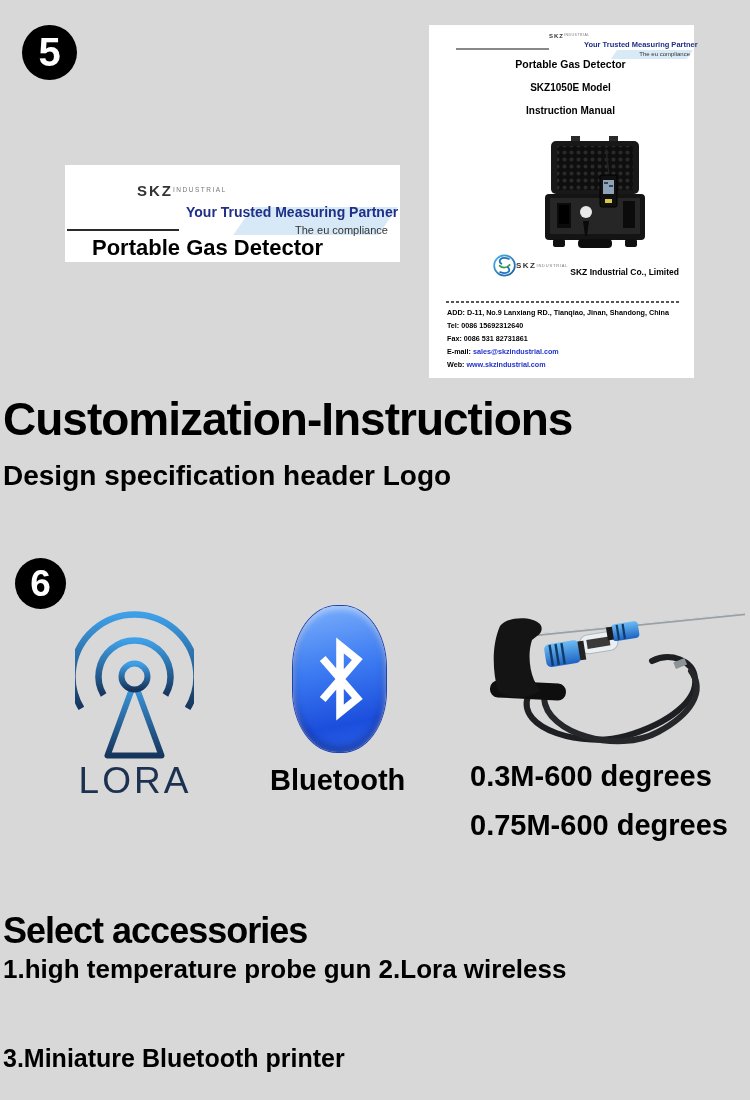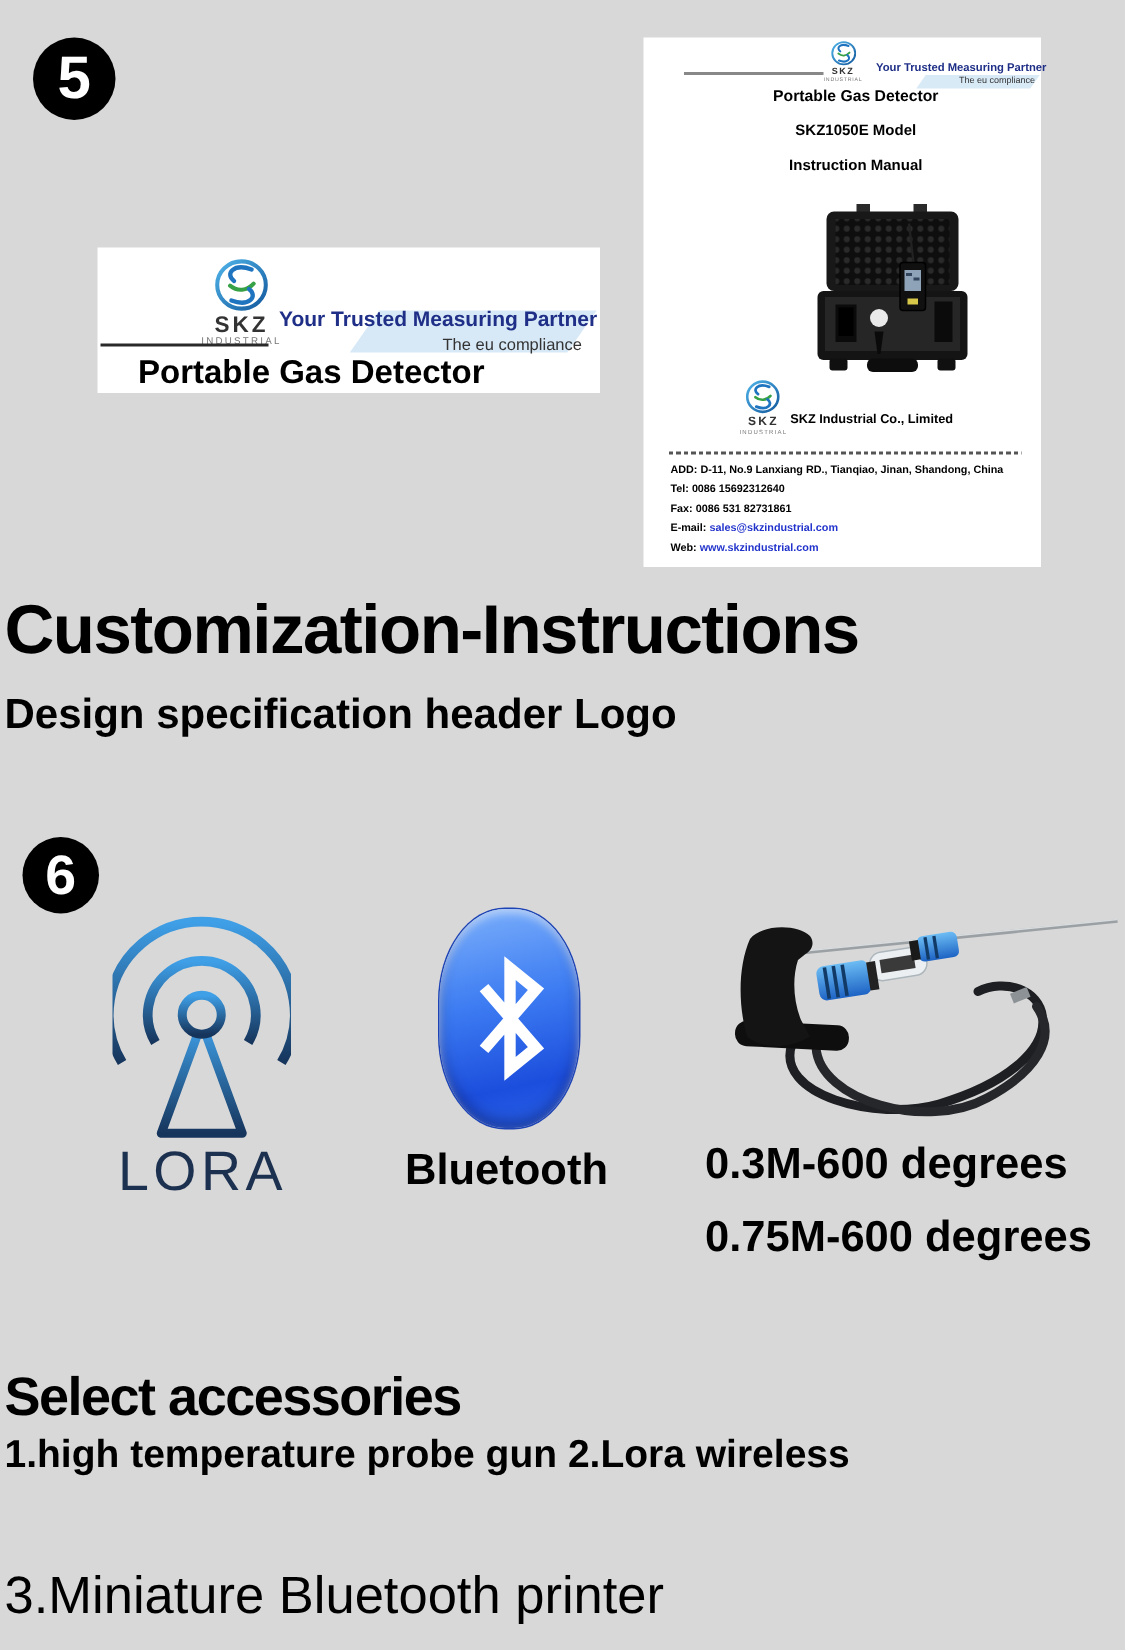--- a/index.html
+++ b/index.html
@@ -6,21 +6,21 @@
   body{width:750px;height:1100px;background:#d8d8d8;position:relative;overflow:hidden;
        font-family:"Liberation Sans",sans-serif;color:#000}
 
   
   .badge{position:absolute;background:#000;color:#fff;border-radius:50%;
          display:flex;align-items:center;justify-content:center;font-weight:bold}
   #badge5{left:22px;top:25px;width:55px;height:55px;font-size:40px}
   #badge6{left:15px;top:558px;width:51px;height:51px;font-size:37px}
 
   
-  .skz-block{display:flex;flex-direction:column;align-items:center;line-height:1}
+  .skz-block{display:flex;flex-direction:row;align-items:center;line-height:1}
   .skz-letters{font-weight:bold;color:#333}
   .skz-sub{color:#777}
 
   
   #manual{position:absolute;left:429px;top:25px;width:265px;height:353px;background:#fff}
   #m-logo{position:absolute;left:120px;top:2px;width:26px}
   #m-logo .skz-letters{font-size:6px;letter-spacing:1px;margin-top:1px}
   #m-logo .skz-sub{font-size:3.5px;letter-spacing:.5px;margin-top:1px}
   #m-rule{position:absolute;left:27px;top:23px;width:93px;height:1.5px;background:#888}
   #m-tagline{position:absolute;left:155px;top:15px;font-size:7.5px;font-weight:bold;color:#1f2f87;white-space:nowrap}
@@ -50,21 +50,21 @@
   #b-tagline{position:absolute;left:121px;top:39px;font-size:14px;font-weight:bold;color:#1f2f87;white-space:nowrap}
   #b-compliance{position:absolute;left:230px;top:59px;width:92px;font-size:11px;color:#333;text-align:right;white-space:nowrap}
   #b-product{position:absolute;left:27px;top:70px;font-size:22px;font-weight:bold;white-space:nowrap}
 
   
   .h-main{position:absolute;left:3px;font-weight:bold;letter-spacing:-1px;white-space:nowrap}
   #heading-custom{top:392px;font-size:46px}
   #heading-design{top:460px;font-size:28px;letter-spacing:0}
   #heading-select{top:910px;font-size:36px}
   #list-line1{position:absolute;left:3px;top:954px;font-size:26px;font-weight:bold;white-space:nowrap}
-  #list-line2{position:absolute;left:3px;top:1044px;font-size:35px;font-weight:normal;white-space:nowrap}
+  #list-line2{position:absolute;left:3px;top:1044px;font-size:25px;font-weight:bold;white-space:nowrap}
 
   
   #lora-icon{position:absolute;left:75px;top:610px}
   #lora-label{position:absolute;left:70px;top:760px;width:130px;text-align:center;
               font-size:37px;letter-spacing:3px;color:#1c3050}
   #bt-icon{position:absolute;left:293px;top:606px;width:93px;height:146px;border-radius:47%/42%;
            background:linear-gradient(168deg,#7db1fb 0%,#3d7cf2 42%,#1c4edd 78%,#2a63ea 100%);
            box-shadow:inset 0 3px 6px rgba(255,255,255,.5),inset 0 -5px 9px rgba(0,0,40,.35),0 0 0 1px #1d43b5;
            display:flex;align-items:center;justify-content:center}
   #bt-label{position:absolute;left:270px;top:764px;width:150px;text-align:left;font-size:29px;font-weight:bold}

